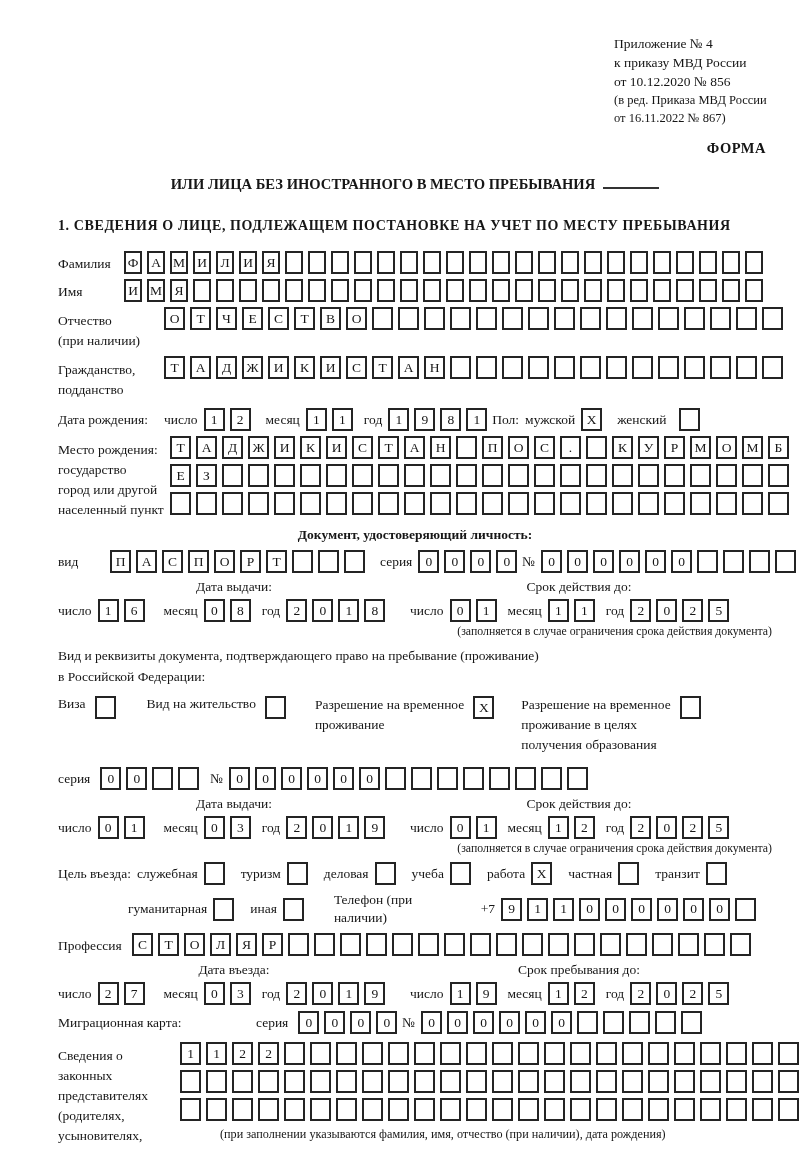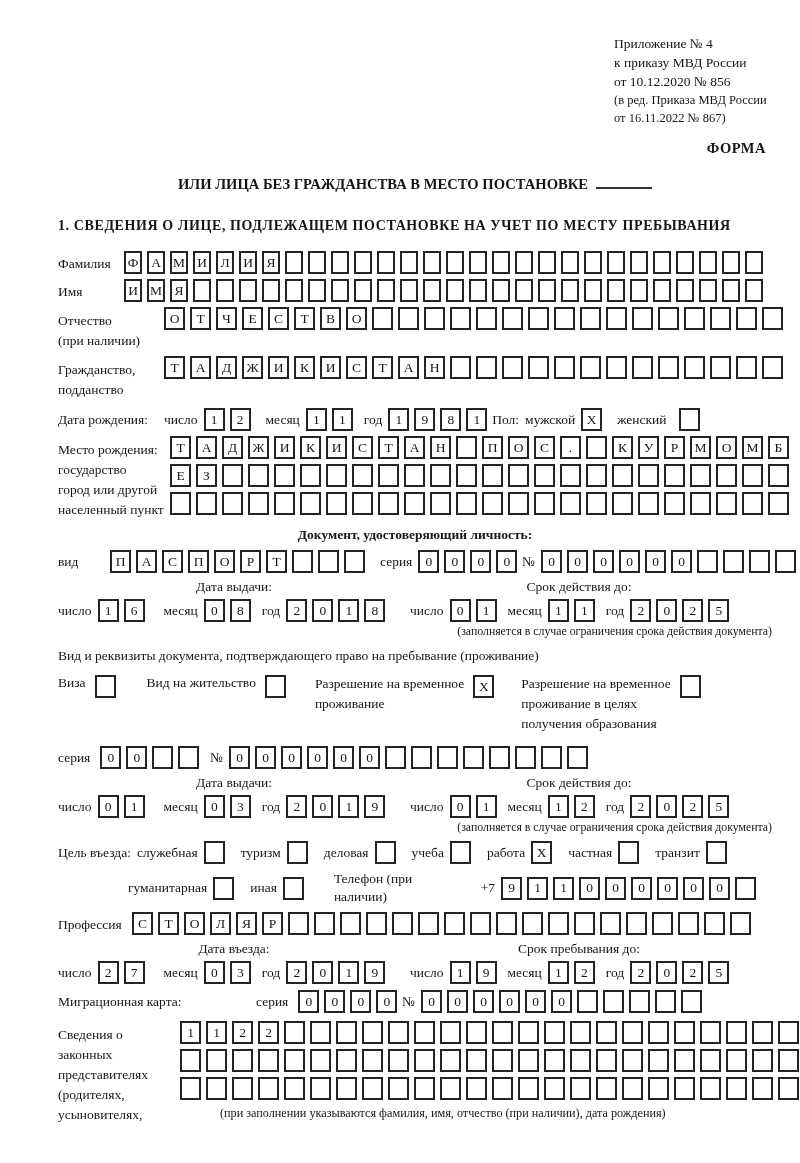--- a/index.html
+++ b/index.html
@@ -63,21 +63,21 @@
     <div>Приложение № 4</div>
     <div>к приказу МВД России</div>
     <div>от 10.12.2020 № 856</div>
     <div class="small">(в ред. Приказа МВД России</div>
     <div class="small">от 16.11.2022 № 867)</div>
   </div>
 
   <div class="forma">ФОРМА</div>
 
   <div class="title">
-    <div><span>ИЛИ ЛИЦА БЕЗ ГРАЖДАНСТВА В МЕСТО ПОСТАНОВКЕ</span><span class="blank-line"></span></div>
+    <div><span>ИЛИ ЛИЦА БЕЗ ИНОСТРАННОГО В МЕСТО ПРЕБЫВАНИЯ</span><span class="blank-line"></span></div>
   </div>
 
   <div class="sec-head">1. СВЕДЕНИЯ О ЛИЦЕ, ПОДЛЕЖАЩЕМ ПОСТАНОВКЕ НА УЧЕТ ПО МЕСТУ ПРЕБЫВАНИЯ</div>
 
   <div class="fr" style="margin-top:16px;">
     <div class="lbl w66">Фамилия</div>
     <div class="cells narrow">
         <span class="cell">Ф</span>
         <span class="cell">А</span>
         <span class="cell">М</span>
@@ -406,20 +406,21 @@
           <span class="cell">2</span>
           <span class="cell">0</span>
           <span class="cell">2</span>
           <span class="cell">5</span>
         </span>
     </div>
   </div>
   <div class="note-r">(заполняется в случае ограничения срока действия документа)</div>
 
   <div style="line-height:21px;">Вид и реквизиты документа, подтверждающего право на пребывание (проживание)</div>
+  <div style="line-height:21px;">в Российской Федерации:</div>
 
   <div class="opts">
     <div class="opt" style="margin-right:26px;">
       <span>Виза</span>
       <span class="cells box-wrap">
           <span class="cell"></span>
         </span>
     </div>
     <div class="opt" style="margin-right:24px;">
       <span>Вид на жительство</span>

